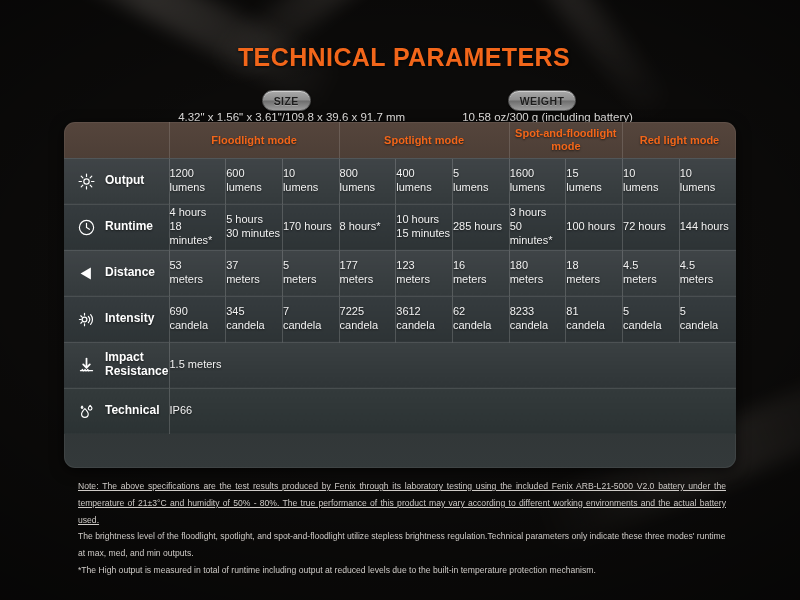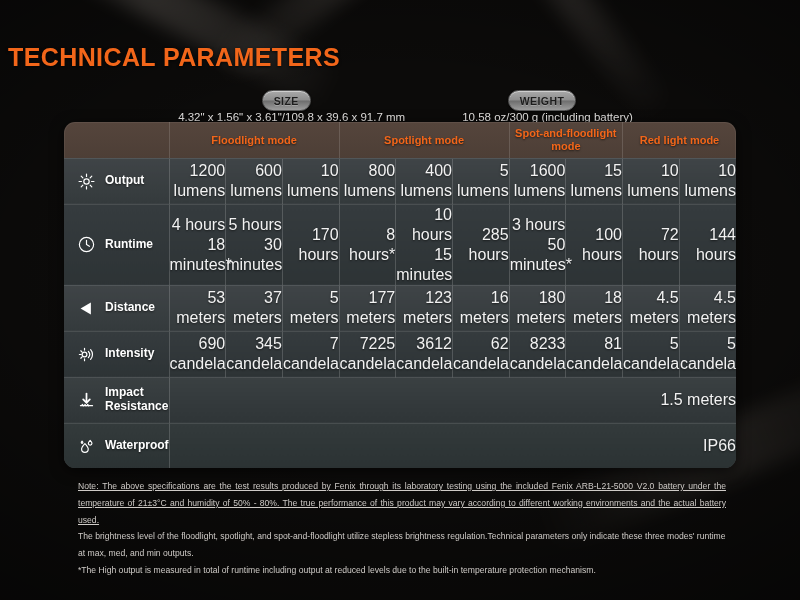--- a/index.html
+++ b/index.html
@@ -26,21 +26,21 @@
   .beam { position:absolute; filter:blur(9px); opacity:.5; }
   .beam.b1 { left:-60px; top:-30px; width:420px; height:46px; background:linear-gradient(90deg,rgba(150,142,134,.0),rgba(160,152,144,.65),rgba(150,142,134,.0)); transform:rotate(28deg); }
   .beam.b2 { left:180px; top:-50px; width:340px; height:40px; background:linear-gradient(90deg,rgba(120,112,106,.0),rgba(140,132,124,.55),rgba(120,112,106,.0)); transform:rotate(-38deg); }
   .beam.b3 { left:420px; top:-20px; width:300px; height:34px; background:linear-gradient(90deg,rgba(110,102,96,.0),rgba(130,122,116,.5),rgba(110,102,96,.0)); transform:rotate(52deg); }
   .beam.b4 { left:520px; top:420px; width:420px; height:60px; background:linear-gradient(90deg,rgba(96,88,82,.0),rgba(116,108,100,.45),rgba(96,88,82,.0)); transform:rotate(-22deg); }
   .bg-vig { position:absolute; inset:0; background:radial-gradient(ellipse 110% 90% at 50% 45%, rgba(0,0,0,0) 35%, rgba(0,0,0,.72) 100%); }
 
   
   .title {
     position:absolute; top:43px; left:0; width:100%;
-    text-align:left;
+    text-align:center;
     font-size:25px; font-weight:bold; letter-spacing:.4px;
     color:#f2661a;
     text-shadow:0 1px 3px rgba(0,0,0,.75);
     padding-left:8px;
   }
   .spec-line {
     position:absolute; top:90px; left:0; width:100%;
     display:flex; align-items:center; justify-content:center;
   }
   .spec-item { display:flex; align-items:center;flex-direction:column; }
@@ -82,22 +82,22 @@
     line-height:1.08;
     border-left:1px solid rgba(255,255,255,.14);
     border-top:1px solid rgba(255,255,255,.10);
     text-shadow:0 1px 2px rgba(0,0,0,.6);
   }
   .hsub th.blank { border-left:none; border-top:none; }
   .hsub th.small { font-size:10px; }
 
   
   .drow td {
-    height:46px; text-align:right; vertical-align:middle;
-    color:#f2f2f2; font-size:16px; line-height:1.25;
+    height:46px; text-align:left; vertical-align:middle;
+    color:#f2f2f2; font-size:11px; line-height:1.25;
     border-left:1px solid rgba(255,255,255,.17);
     border-top:1px solid rgba(255,255,255,.12);
     text-shadow:0 1px 2px rgba(0,0,0,.55);
   }
   .drow td.label {
     border-left:none;
     text-align:left; padding-left:13px;
     color:#ffffff; font-size:12px; font-weight:bold;
   }
   .drow.r0 td { background:linear-gradient(180deg,#3f4447 0%,#343a3c 100%); }
@@ -412,21 +412,21 @@
     <tr class="drow r5">
       <td class="label">
         <span class="lbl-wrap">
           <span class="ico">
             <svg viewBox="0 0 24 24" fill="none" stroke="#fff" stroke-width="1.5" stroke-linejoin="round">
               <path d="M10 8.4c2.8 3 4.2 4.9 4.2 6.8a4.2 4.2 0 0 1-8.4 0c0-1.9 1.4-3.8 4.2-6.8Z"></path>
               <path d="M16.6 4.2c1.5 1.7 2.3 2.8 2.3 3.8a2.3 2.3 0 0 1-4.6 0c0-1 .8-2.1 2.3-3.8Z"></path>
               <path d="M6.4 5.2c.7.8 1 1.3 1 1.8a1 1 0 0 1-2 0c0-.5.3-1 1-1.8Z"></path>
             </svg>
           </span>
-          <span class="lbl-txt">Waterproof</span>
+          <span class="lbl-txt">Technical</span>
         </span>
       </td>
       <td class="wide" colspan="10">IP66</td>
     </tr>
   </tbody>
     </table>
 </div>
 
 <div class="notes">
   <p class="just">Note: The above specifications are the test results produced by Fenix through its laboratory testing using the included Fenix ARB-L21-5000 V2.0 battery under the temperature of 21±3°C and humidity of 50% - 80%.  The true performance of this product may vary according to different working environments and the actual battery used.</p>

